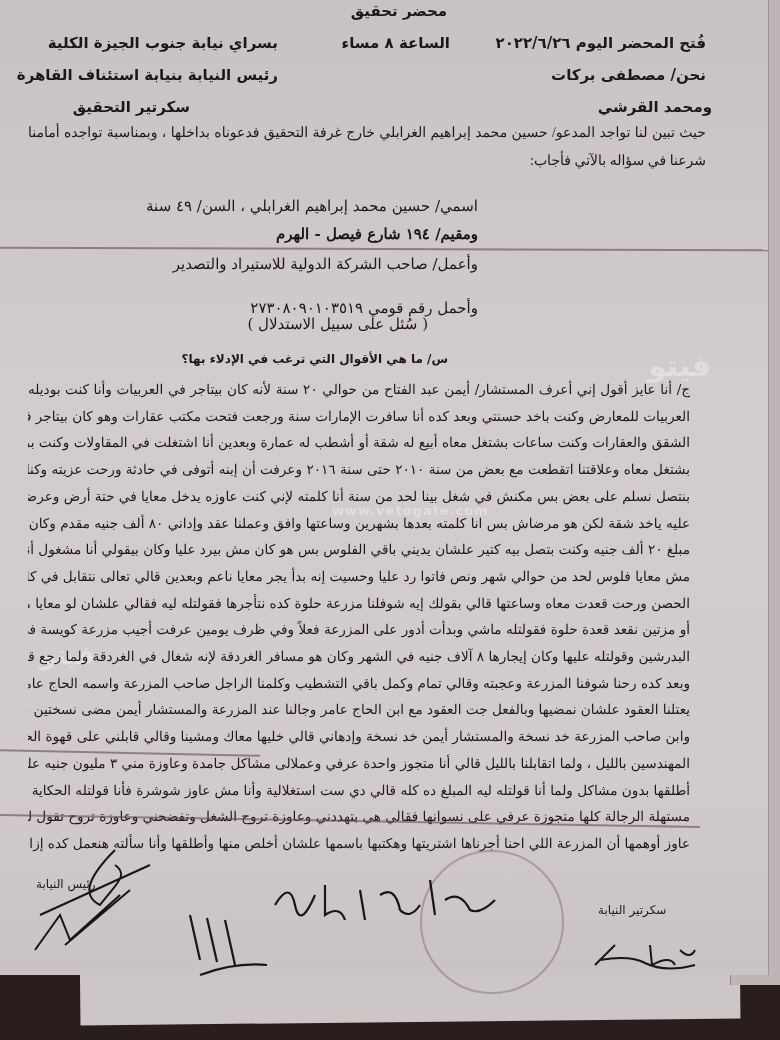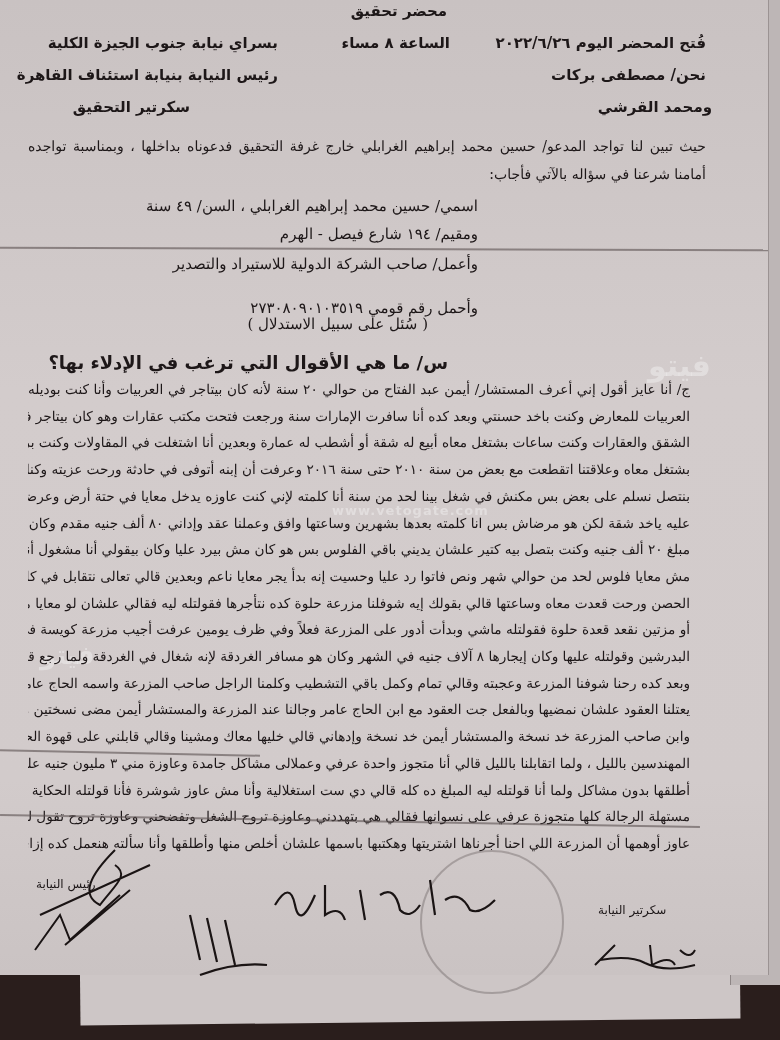--- a/index.html
+++ b/index.html
@@ -38,21 +38,21 @@
       position:absolute; font-family:"DejaVu Sans", sans-serif;
       font-weight:bold; font-size:15px; direction:rtl; white-space:nowrap;
     }
     .para {
       position:absolute; direction:rtl; text-align:justify; font-size:14px;
       line-height:28px; white-space:normal;
     }
     .block { position:absolute; direction:rtl; font-size:15px; line-height:28px; right:290px; white-space:nowrap; }
     .q {
       position:absolute; right:320px; top:352px; direction:rtl;
-      font-family:"DejaVu Sans", sans-serif; font-weight:bold; font-size:18px;
+      font-family:"DejaVu Sans", sans-serif; font-weight:bold; font-size:12px;
     }
     .answer {
       position:absolute; left:28px; right:78px; top:376px; direction:rtl;
       font-size:13.6px; line-height:26.7px; text-align:justify;
     }
     .answer .ln { display:block; white-space:nowrap; overflow:hidden; text-align-last:justify; text-align:justify; }
     .rule { position:absolute; height:2px; background:#5a5050; opacity:.6; }
     .sig-label {
       position:absolute; font-family:"DejaVu Sans", sans-serif; font-weight:normal;
       font-size:12px; direction:rtl;
@@ -80,24 +80,24 @@
   <div class="hdr" style="right:62px; top:34px;">فُتح المحضر اليوم ٢٠٢٢/٦/٢٦</div>
   <div class="hdr" style="right:62px; top:66px;">نحن/ مصطفى بركات</div>
   <div class="hdr" style="right:56px; top:98px;">ومحمد القرشي</div>
 
   <div class="hdr" style="right:318px; top:34px;">الساعة ٨ مساء</div>
 
   <div class="hdr" style="right:490px; top:34px;">بسراي نيابة جنوب الجيزة الكلية</div>
   <div class="hdr" style="right:490px; top:66px;">رئيس النيابة بنيابة استئناف القاهرة</div>
   <div class="hdr" style="right:578px; top:98px;">سكرتير التحقيق</div>
 
-  <div class="para" style="right:62px; left:28px; top:132px;">حيث تبين لنا تواجد المدعو/ حسين محمد إبراهيم الغرابلي خارج غرفة التحقيق فدعوناه بداخلها ، وبمناسبة تواجده أمامنا شرعنا في سؤاله بالآتي فأجاب:</div>
+  <div class="para" style="right:62px; left:28px; top:119px;font-family:Liberation Serif, serif;">حيث تبين لنا تواجد المدعو/ حسين محمد إبراهيم الغرابلي خارج غرفة التحقيق فدعوناه بداخلها ، وبمناسبة تواجده أمامنا شرعنا في سؤاله بالآتي فأجاب:</div>
 
   <div class="block" style="top:192px;">اسمي/ حسين محمد إبراهيم الغرابلي ، السن/ ٤٩ سنة</div>
-  <div class="block" style="top:220px;">ومقيم/ ١٩٤ شارع فيصل - الهرم</div>
+  <div class="block" style="top:220px;font-weight:bold;">ومقيم/ ١٩٤ شارع فيصل - الهرم</div>
   <div class="rule" style="left:0; right:0; top:248px; transform:rotate(0.2deg);"></div>
   <div class="block" style="top:250px;">وأعمل/ صاحب الشركة الدولية للاستيراد والتصدير</div>
   <div class="block" style="top:280px;margin-top:14px;">وأحمل رقم قومي ٢٧٣٠٨٠٩٠١٠٣٥١٩</div>
   <div class="block" style="top:310px; right:340px;">( سُئل على سبيل الاستدلال )</div>
 
   <div class="q">س/ ما هي الأقوال التي ترغب في الإدلاء بها؟</div>
 
   <div class="answer">
     <span class="ln">ج/ أنا عايز أقول إني أعرف المستشار/ أيمن عبد الفتاح من حوالي ٢٠ سنة لأنه كان بيتاجر في العربيات وأنا كنت بوديله</span>
     <span class="ln">العربيات للمعارض وكنت باخد حسنتي وبعد كده أنا سافرت الإمارات سنة ورجعت فتحت مكتب عقارات وهو كان بيتاجر في</span>

